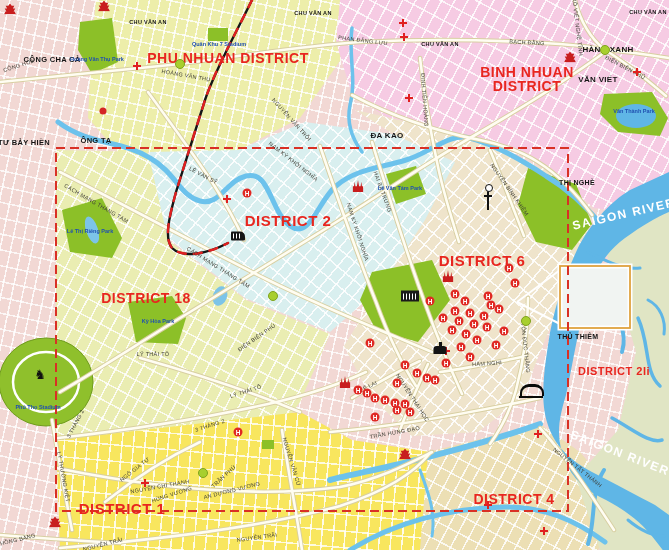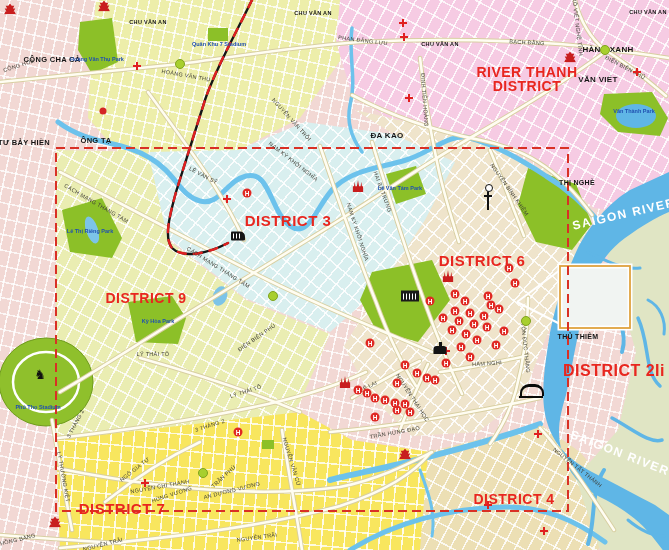--- a/index.html
+++ b/index.html
@@ -174,28 +174,29 @@
       <line x1="517" y1="302" x2="560" y2="270" stroke="#ffffff" stroke-width="2"></line>
       <line x1="517" y1="302" x2="560" y2="324" stroke="#ffffff" stroke-width="2"></line>
       <rect x="560" y="266" width="70" height="62" fill="#f1f4f2" stroke="#ffffff" stroke-width="5"></rect>
       <rect x="560" y="266" width="70" height="62" fill="none" stroke="#dfa23f" stroke-width="1.8"></rect>
     </g>
 
     <rect x="56" y="148" width="512" height="363" fill="none" stroke="#d93025" stroke-width="2" stroke-dasharray="9 5"></rect>
   </svg>
 
   <div id="overlay-layer">
-      <span class="lbl district" style="left: 527px; top: 72px; transform: translate(-50%, -50%); font-size: 14px;">RIVER THANH</span>
+      <span class="lbl district" style="left: 228px; top: 58px; transform: translate(-50%, -50%); font-size: 14px;">PHU NHUAN DISTRICT</span>
+      <span class="lbl district" style="left: 527px; top: 72px; transform: translate(-50%, -50%); font-size: 14px;">BINH NHUAN</span>
       <span class="lbl district" style="left: 527px; top: 86px; transform: translate(-50%, -50%); font-size: 14px;">DISTRICT</span>
-      <span class="lbl district" style="left: 288px; top: 220px; transform: translate(-50%, -50%); font-size: 15px;">DISTRICT 3</span>
+      <span class="lbl district" style="left: 288px; top: 220px; transform: translate(-50%, -50%); font-size: 15px;">DISTRICT 2</span>
       <span class="lbl district" style="left: 482px; top: 260px; transform: translate(-50%, -50%); font-size: 15px;">DISTRICT 6</span>
-      <span class="lbl district" style="left: 146px; top: 298px; transform: translate(-50%, -50%); font-size: 14px;">DISTRICT 9</span>
-      <span class="lbl district" style="left: 122px; top: 508px; transform: translate(-50%, -50%); font-size: 15px;">DISTRICT 7</span>
+      <span class="lbl district" style="left: 146px; top: 298px; transform: translate(-50%, -50%); font-size: 14px;">DISTRICT 18</span>
+      <span class="lbl district" style="left: 122px; top: 508px; transform: translate(-50%, -50%); font-size: 15px;">DISTRICT 1</span>
       <span class="lbl district" style="left: 514px; top: 499px; transform: translate(-50%, -50%); font-size: 14px;">DISTRICT 4</span>
-      <span class="lbl district" style="left: 614px; top: 371px; transform: translate(-50%, -50%); font-size: 16px;">DISTRICT 2Ii</span>
+      <span class="lbl district" style="left: 614px; top: 371px; transform: translate(-50%, -50%); font-size: 11px;">DISTRICT 2Ii</span>
       <span class="lbl river-lbl" style="left: 624px; top: 214px; transform: translate(-50%, -50%) rotate(-13deg);">SAIGON RIVER</span>
       <span class="lbl river-lbl" style="left: 620px; top: 453px; transform: translate(-50%, -50%) rotate(21deg);">SAIGON RIVER</span>
       <span class="lbl place" style="left: 52px; top: 60px; transform: translate(-50%, -50%); font-size: 7.5px;">CỘNG CHA CẢ</span>
       <span class="lbl place" style="left: 96px; top: 141px; transform: translate(-50%, -50%); font-size: 7.5px;">ÔNG TẠ</span>
       <span class="lbl place" style="left: 14px; top: 143px; transform: translate(-50%, -50%); font-size: 7.5px;">NGÃ TƯ BẢY HIỀN</span>
       <span class="lbl place" style="left: 148px; top: 23px; transform: translate(-50%, -50%); font-size: 5.5px;">CHU VĂN AN</span>
       <span class="lbl place" style="left: 313px; top: 14px; transform: translate(-50%, -50%); font-size: 5.5px;">CHU VĂN AN</span>
       <span class="lbl place" style="left: 440px; top: 45px; transform: translate(-50%, -50%); font-size: 5.5px;">CHU VĂN AN</span>
       <span class="lbl place" style="left: 648px; top: 13px; transform: translate(-50%, -50%); font-size: 5.5px;">CHU VĂN AN</span>
       <span class="lbl place" style="left: 608px; top: 50px; transform: translate(-50%, -50%); font-size: 8px;">HÀNG XANH</span>

